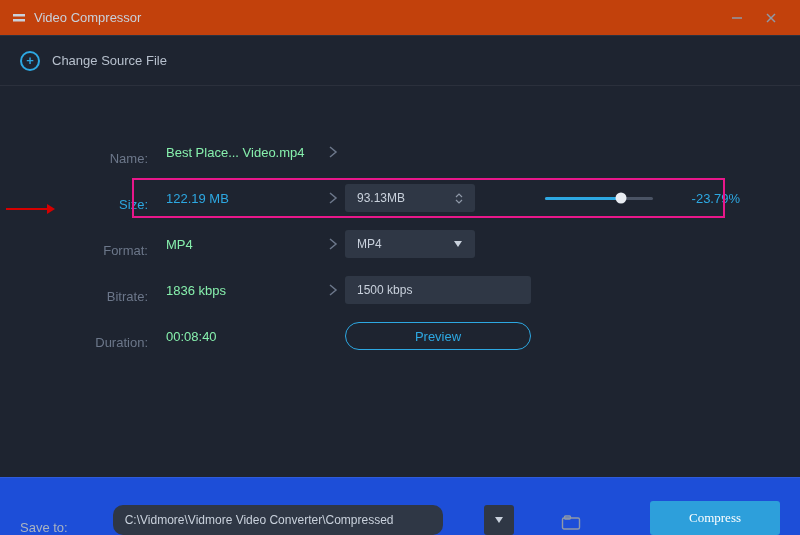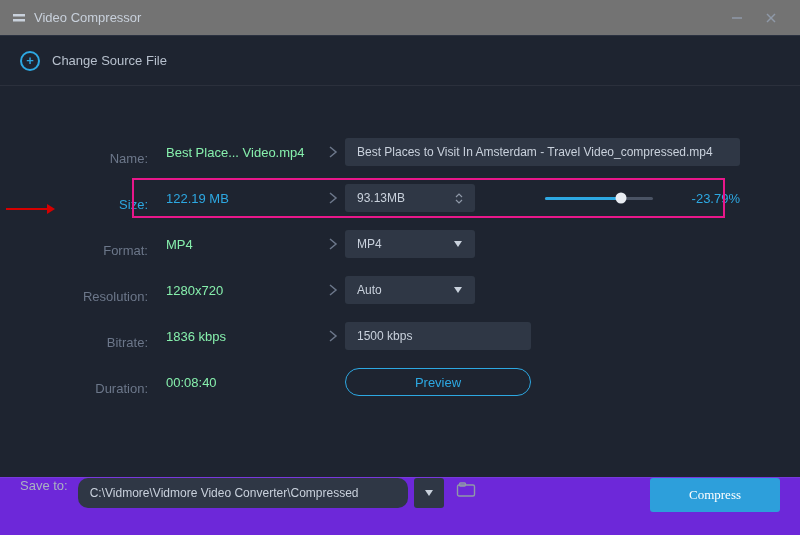--- a/index.html
+++ b/index.html
@@ -9,21 +9,21 @@
       background: #1e2430;
       color: #aab3c0;
       font-size: 13px;
       position: relative;
     }
     .titlebar {
       height: 36px;
       display: flex;
       align-items: center;
       padding: 0 12px;
-      background: #737373;
+      background: #c2410c;
       border-bottom: 1px solid #2a3140;
     }
     .logo-icon {
       width: 14px; height: 14px;
       margin-right: 8px;
       display: flex; align-items: center; justify-content: center;
     }
     .title { color: #c9d1dc; font-size: 13px; flex: 1; }
     .winbtn {
       width: 34px; height: 28px;
@@ -162,23 +162,24 @@
       display: flex; align-items: center; justify-content: center;
       color: #2da8e2;
       font-size: 13px;
     }
     .bottombar {
       position: absolute;
       bottom: 0; left: 0; right: 0;
       height: 58px;
       border-top: 1px solid rgba(255,255,255,0.08);
       display: flex;
-      align-items: flex-start;
+      align-items: flex-end;
       padding: 0 20px;
-      background: #6d28d9;
+      background: #1d4ed8;
+      gap: 35px;
     }
     .saveto-label { color: #aab3c0; margin-right: 10px; }
     .saveto-path {
       background: #2f3745;
       height: 30px;
       border-radius: 10px;
       display: flex; align-items: center;
       padding: 0 12px;
       color: #c9d1dc;
       font-size: 12px;
@@ -241,23 +242,20 @@
 <div class="content">
 
   <div class="row">
     <div class="label">Name:</div>
     <div class="val">Best Place... Video.mp4</div>
     <div class="chev">
         <svg viewBox="0 0 10 14">
           <polyline points="2,2 8,7 2,12" fill="none" stroke="currentColor" stroke-width="1.5"></polyline>
         </svg>
       </div>
-    <div class="field long">
-      <span>Best Places to Visit In Amsterdam - Travel Video_compressed.mp4</span>
-    </div>
   </div>
 
   <div class="row" style="position:relative;">
     <div class="highlight-box"></div>
     <div class="label" style="color:#2da8e2">Size:</div>
     <div class="val hl">122.19 MB</div>
     <div class="chev">
         <svg viewBox="0 0 10 14">
           <polyline points="2,2 8,7 2,12" fill="none" stroke="currentColor" stroke-width="1.5"></polyline>
         </svg>
@@ -293,35 +291,20 @@
         </svg>
       </div>
     <div class="field mid">
       <span>MP4</span>
       <span class="caret-down"><svg viewBox="0 0 10 8">
             <polygon points="1,1 9,1 5,7" fill="#c9d1dc"></polygon>
           </svg></span>
     </div>
   </div>
 
-  <div class="row">
-    <div class="label">Resolution:</div>
-    <div class="val">1280x720</div>
-    <div class="chev">
-        <svg viewBox="0 0 10 14">
-          <polyline points="2,2 8,7 2,12" fill="none" stroke="currentColor" stroke-width="1.5"></polyline>
-        </svg>
-      </div>
-    <div class="field mid">
-      <span>Auto</span>
-      <span class="caret-down"><svg viewBox="0 0 10 8">
-            <polygon points="1,1 9,1 5,7" fill="#c9d1dc"></polygon>
-          </svg></span>
-    </div>
-  </div>
 
   <div class="row">
     <div class="label">Bitrate:</div>
     <div class="val">1836 kbps</div>
     <div class="chev">
         <svg viewBox="0 0 10 14">
           <polyline points="2,2 8,7 2,12" fill="none" stroke="currentColor" stroke-width="1.5"></polyline>
         </svg>
       </div>
     <div class="field wider">

